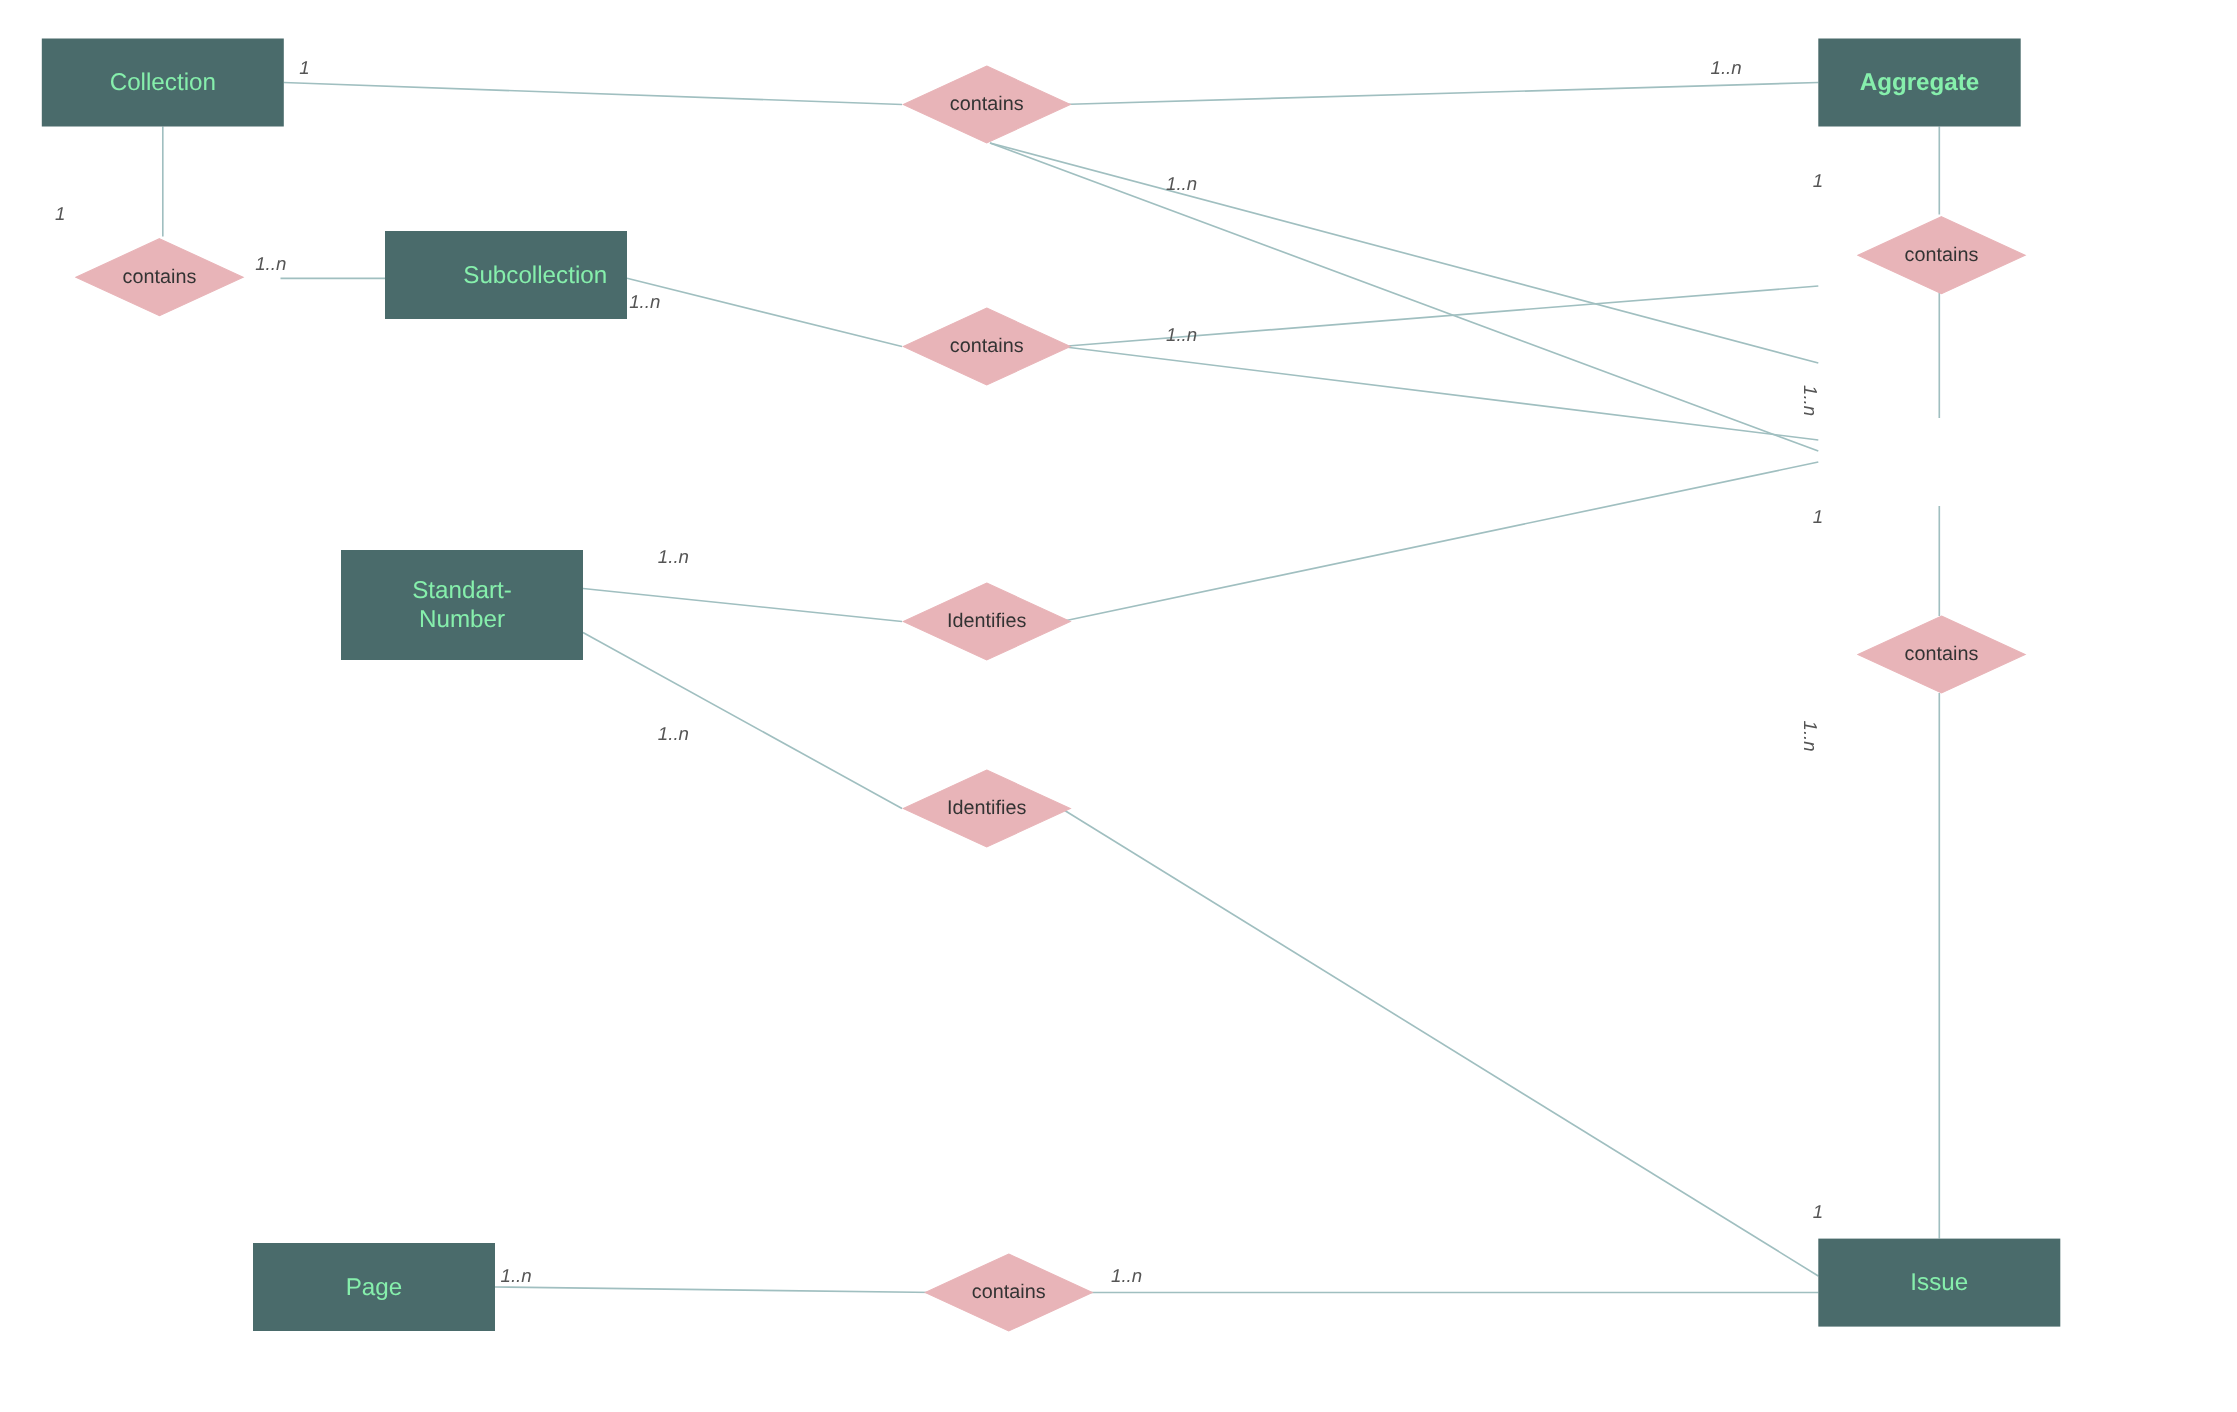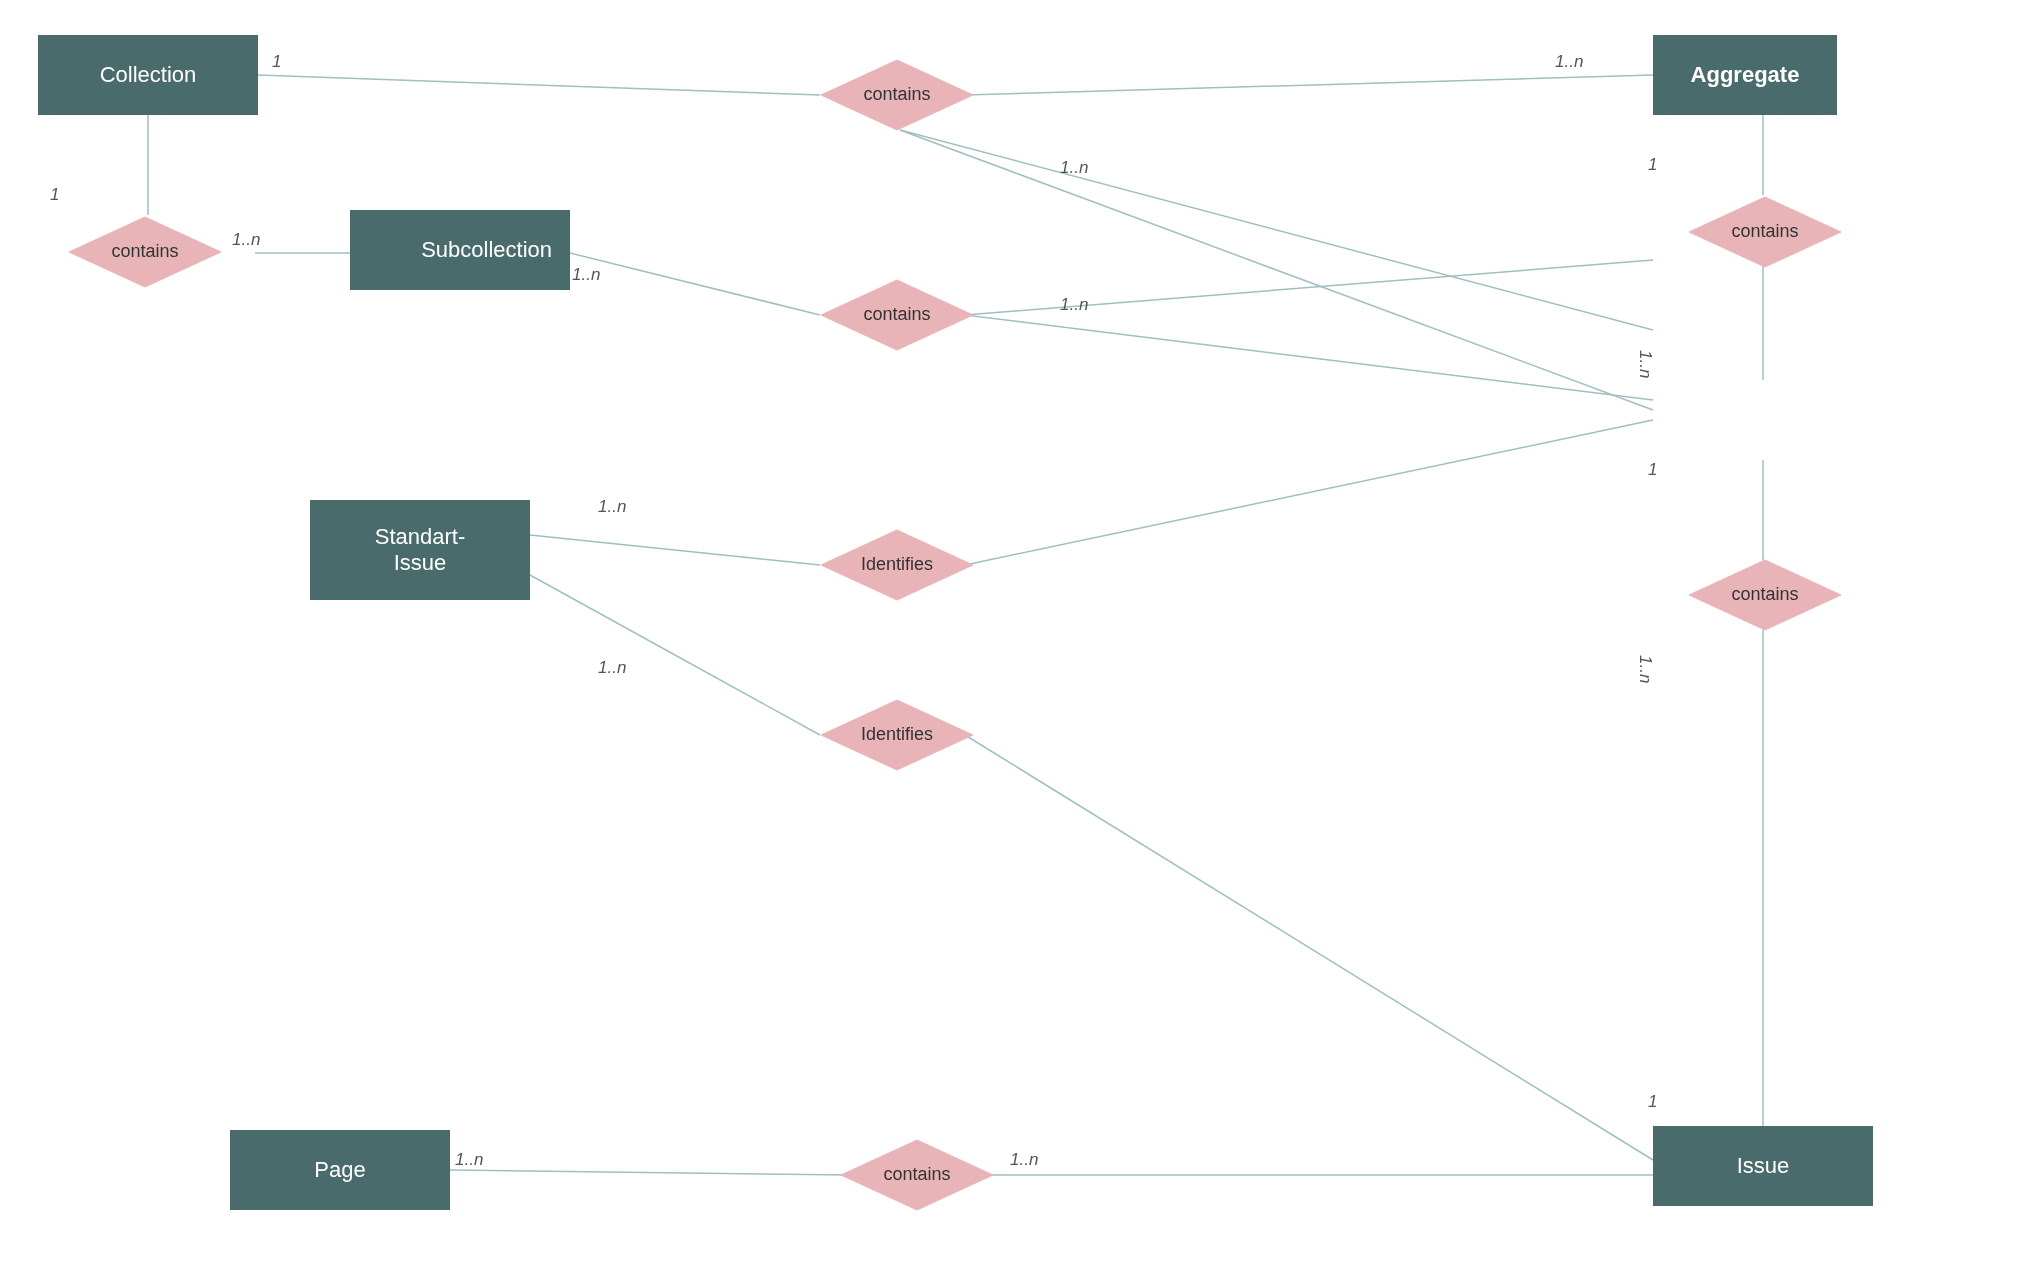--- a/index.html
+++ b/index.html
@@ -12,21 +12,21 @@
       position: relative;
     }
     .diagram-container {
       position: relative;
       width: 2034px;
       height: 1284px;
     }
     .entity {
       position: absolute;
       background: #4a6b6b;
-      color: #ffffff;
+      color: #86efac;
       display: flex;
       align-items: center;
       justify-content: center;
       text-align: center;
       font-size: 22px;
       font-weight: 500;
       padding: 10px 18px;
     }
     .cardinality {
       position: absolute;
@@ -100,21 +100,21 @@
     <span>Aggregate</span>
   </div>
 
   <div class="entity" style="left:350px; top:210px; width:220px; height:80px;justify-content:flex-end;">
     <span>Subcollection</span>
   </div>
 
 
   <div class="entity" style="left:310px; top:500px; width:220px; height:100px;">
     <span style="white-space:pre-line;">Standart-
-Issue</span>
+Number</span>
   </div>
 
   <div class="entity" style="left:230px; top:1130px; width:220px; height:80px;">
     <span>Page</span>
   </div>
 
   <div class="entity" style="left:1653px; top:1126px; width:220px; height:80px;">
     <span>Issue</span>
   </div>
 

